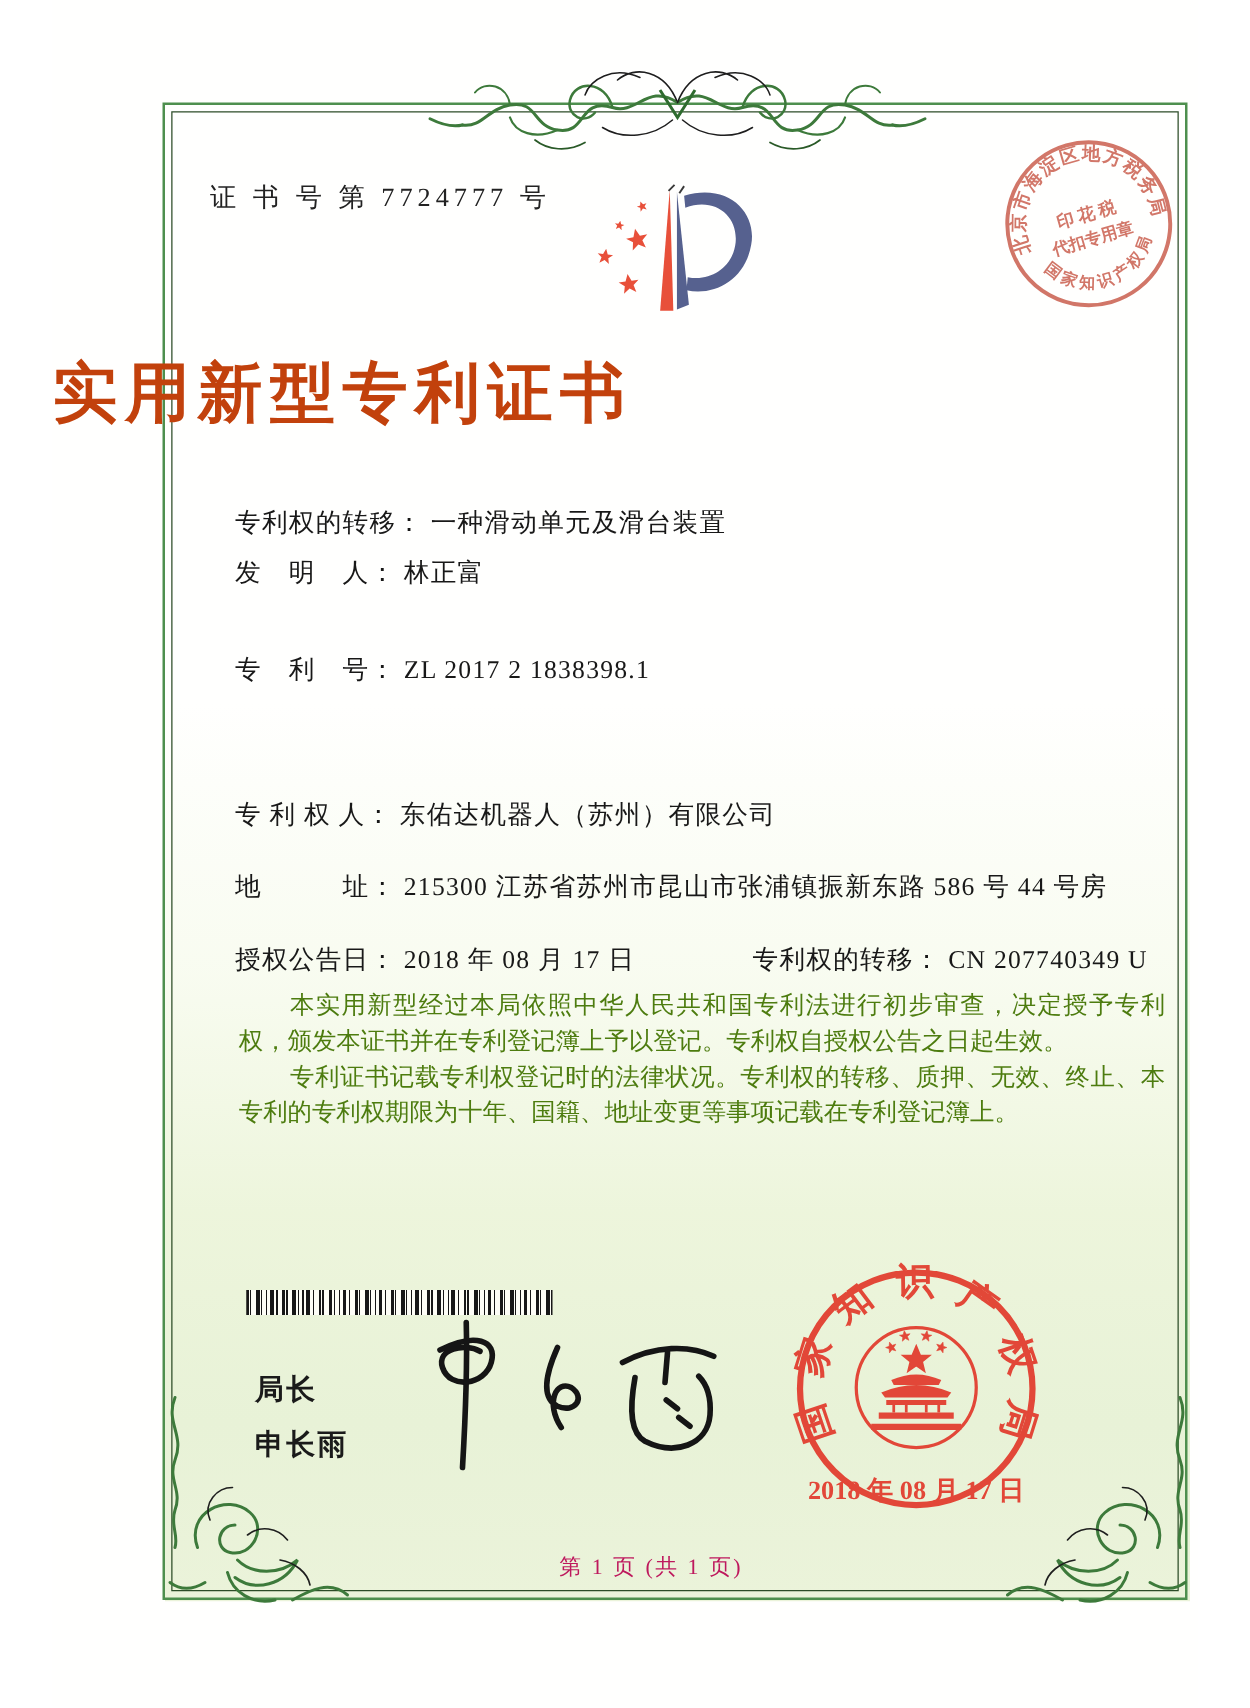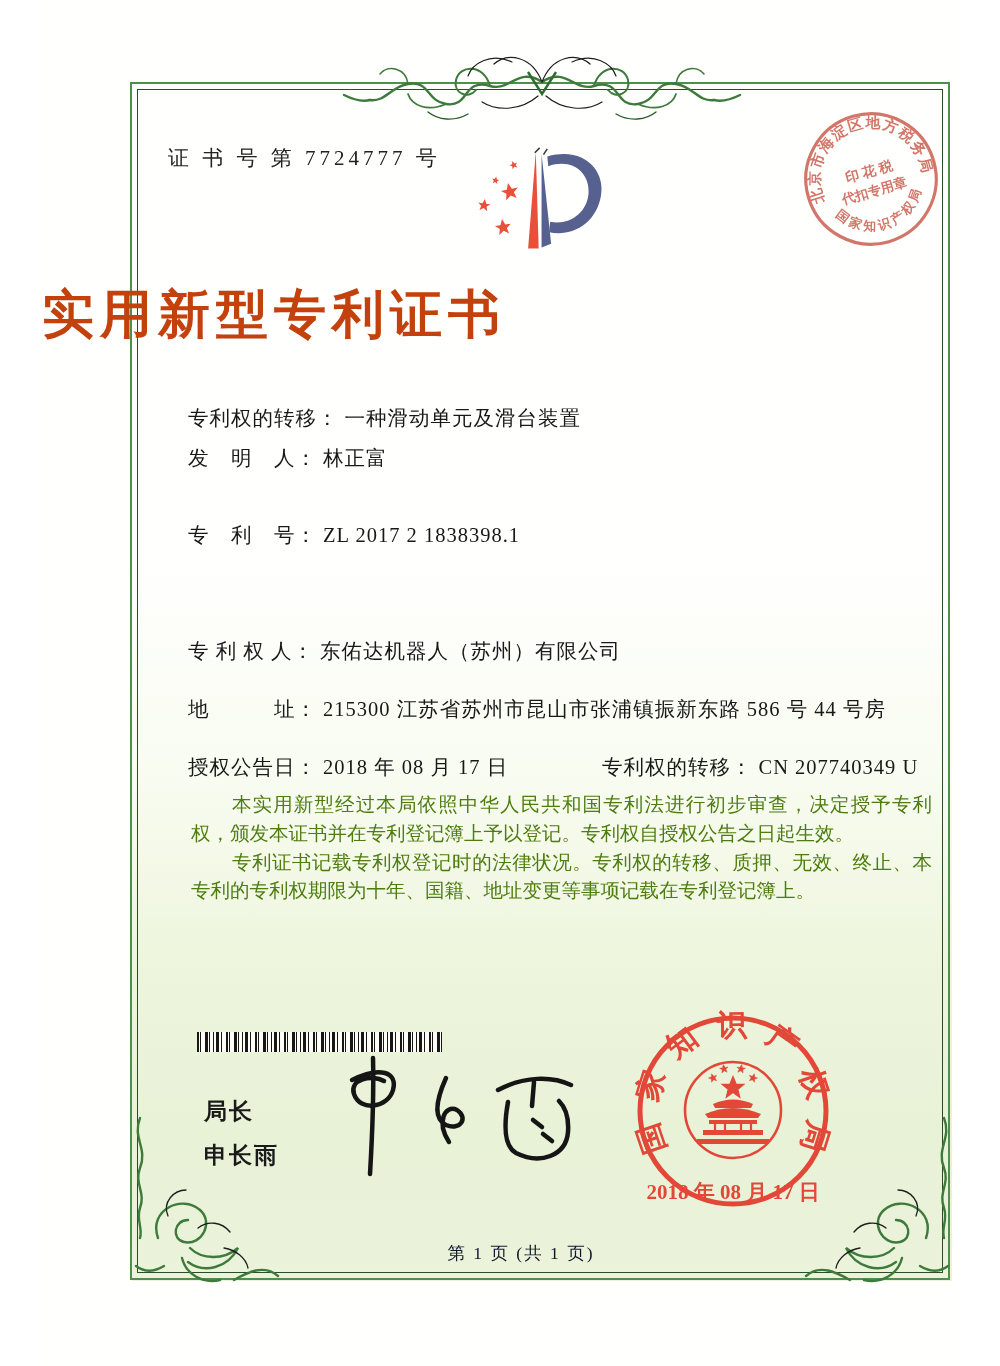--- a/index.html
+++ b/index.html
@@ -53,21 +53,21 @@
       #171717 24px 25px,#fdfdf6 25px 29px);
   }
   .officer-title,.officer-name{
     position:absolute;left:162px;font-family:"Liberation Sans","DejaVu Sans",sans-serif;
     font-size:23px;font-weight:600;letter-spacing:2px;color:#1a1a1a;text-align:center;
   }
   .officer-title{top:1096px;}
   .officer-name{top:1140px;}
   .footer{
     position:absolute;left:0;top:1241px;width:958px;text-align:center;
-    font-size:17.5px;letter-spacing:2px;color:#0f172a;
+    font-size:17.5px;letter-spacing:2px;color:#be185d;
   }
   .abs{position:absolute;}
   .tax-stamp-wrap{position:absolute;left:750px;top:100px;width:158px;height:158px;transform:rotate(-16deg);opacity:.82;}
   .seal-wrap{position:absolute;left:591px;top:1008px;width:202px;height:212px;opacity:.93;}
   svg text{font-family:"Liberation Serif","DejaVu Serif",serif;}
 </style>
 </head>
 <body>
 
 <div class="cert">

